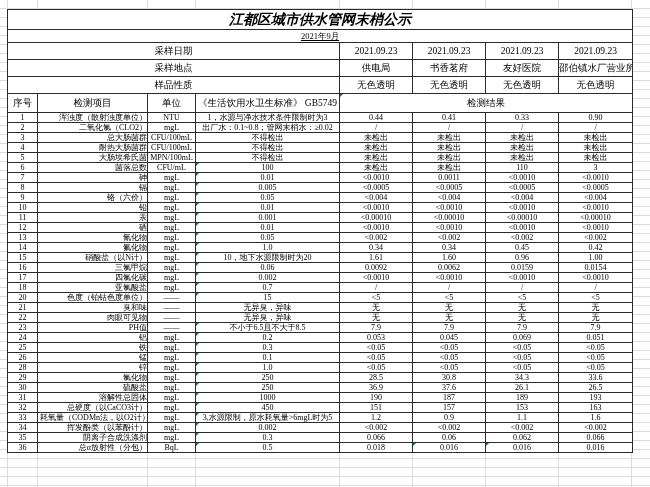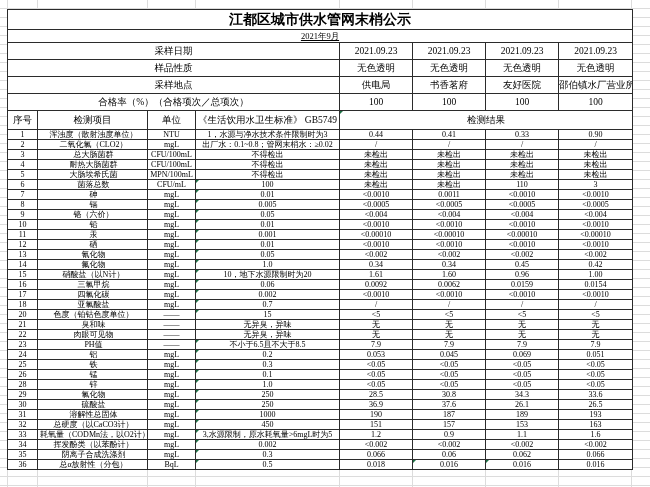--- a/index.html
+++ b/index.html
@@ -24,25 +24,26 @@
     border:1px solid #2b2b2b;
     padding:0;margin:0;
     font-size:8px;line-height:9px;height:9px;
     text-align:center;vertical-align:middle;
     overflow:hidden;white-space:nowrap;
     font-weight:normal;
   }
   td.title-cell{
     height:19px;font-size:14px;line-height:19px;font-weight:bold;
     font-family:"Liberation Sans","DejaVu Sans",sans-serif;
+    font-style:italic;
   }
   td.month-cell{height:12px;font-size:8.5px;line-height:12px;text-decoration:underline;}
   tr.info-row td{height:16px;font-size:9.5px;line-height:16px;}
   tr.header-row th{height:18px;font-size:9.5px;line-height:18px;}
-  td.item-cell{text-align:center;padding-left:2px;}
+  td.item-cell{text-align:right;padding-left:2px;}
   
   .mk{position:relative;text-align:center;}
   .mk::before{
     content:"";position:absolute;left:0;top:0;width:0;height:0;
     border-top:3px solid #1e7145;border-right:3px solid transparent;
   }
 </style>
 </head>
 <body>
 
@@ -79,39 +80,32 @@
   </tbody>
   <tbody>
       <tr class="info-row">
         <td colspan="4">采样日期</td>
         <td>2021.09.23</td>
         <td>2021.09.23</td>
         <td>2021.09.23</td>
         <td>2021.09.23</td>
       </tr>
       <tr class="info-row">
+        <td colspan="4">采样地点</td>
+        <td>供电局</td>
+        <td>书香茗府</td>
+        <td>友好医院</td>
+        <td>邵伯镇水厂营业所</td>
+      </tr>
+      <tr class="info-row">
         <td colspan="4">样品性质</td>
         <td>无色透明</td>
         <td>无色透明</td>
         <td>无色透明</td>
         <td>无色透明</td>
-      </tr>
-      <tr class="info-row">
-        <td colspan="4">采样地点</td>
-        <td>供电局</td>
-        <td>书香茗府</td>
-        <td>友好医院</td>
-        <td>邵伯镇水厂营业所</td>
-      </tr>
-      <tr class="info-row">
-        <td colspan="4">合格率（%）（合格项次／总项次）</td>
-        <td>100</td>
-        <td>100</td>
-        <td>100</td>
-        <td>100</td>
       </tr>
     </tbody>
   <tbody>
     <tr class="header-row">
       <th>序号</th>
       <th>检测项目</th>
       <th>单位</th>
       <th>《生活饮用水卫生标准》 GB5749</th>
       <th colspan="4" class="mk">检测结果</th>
     </tr>

